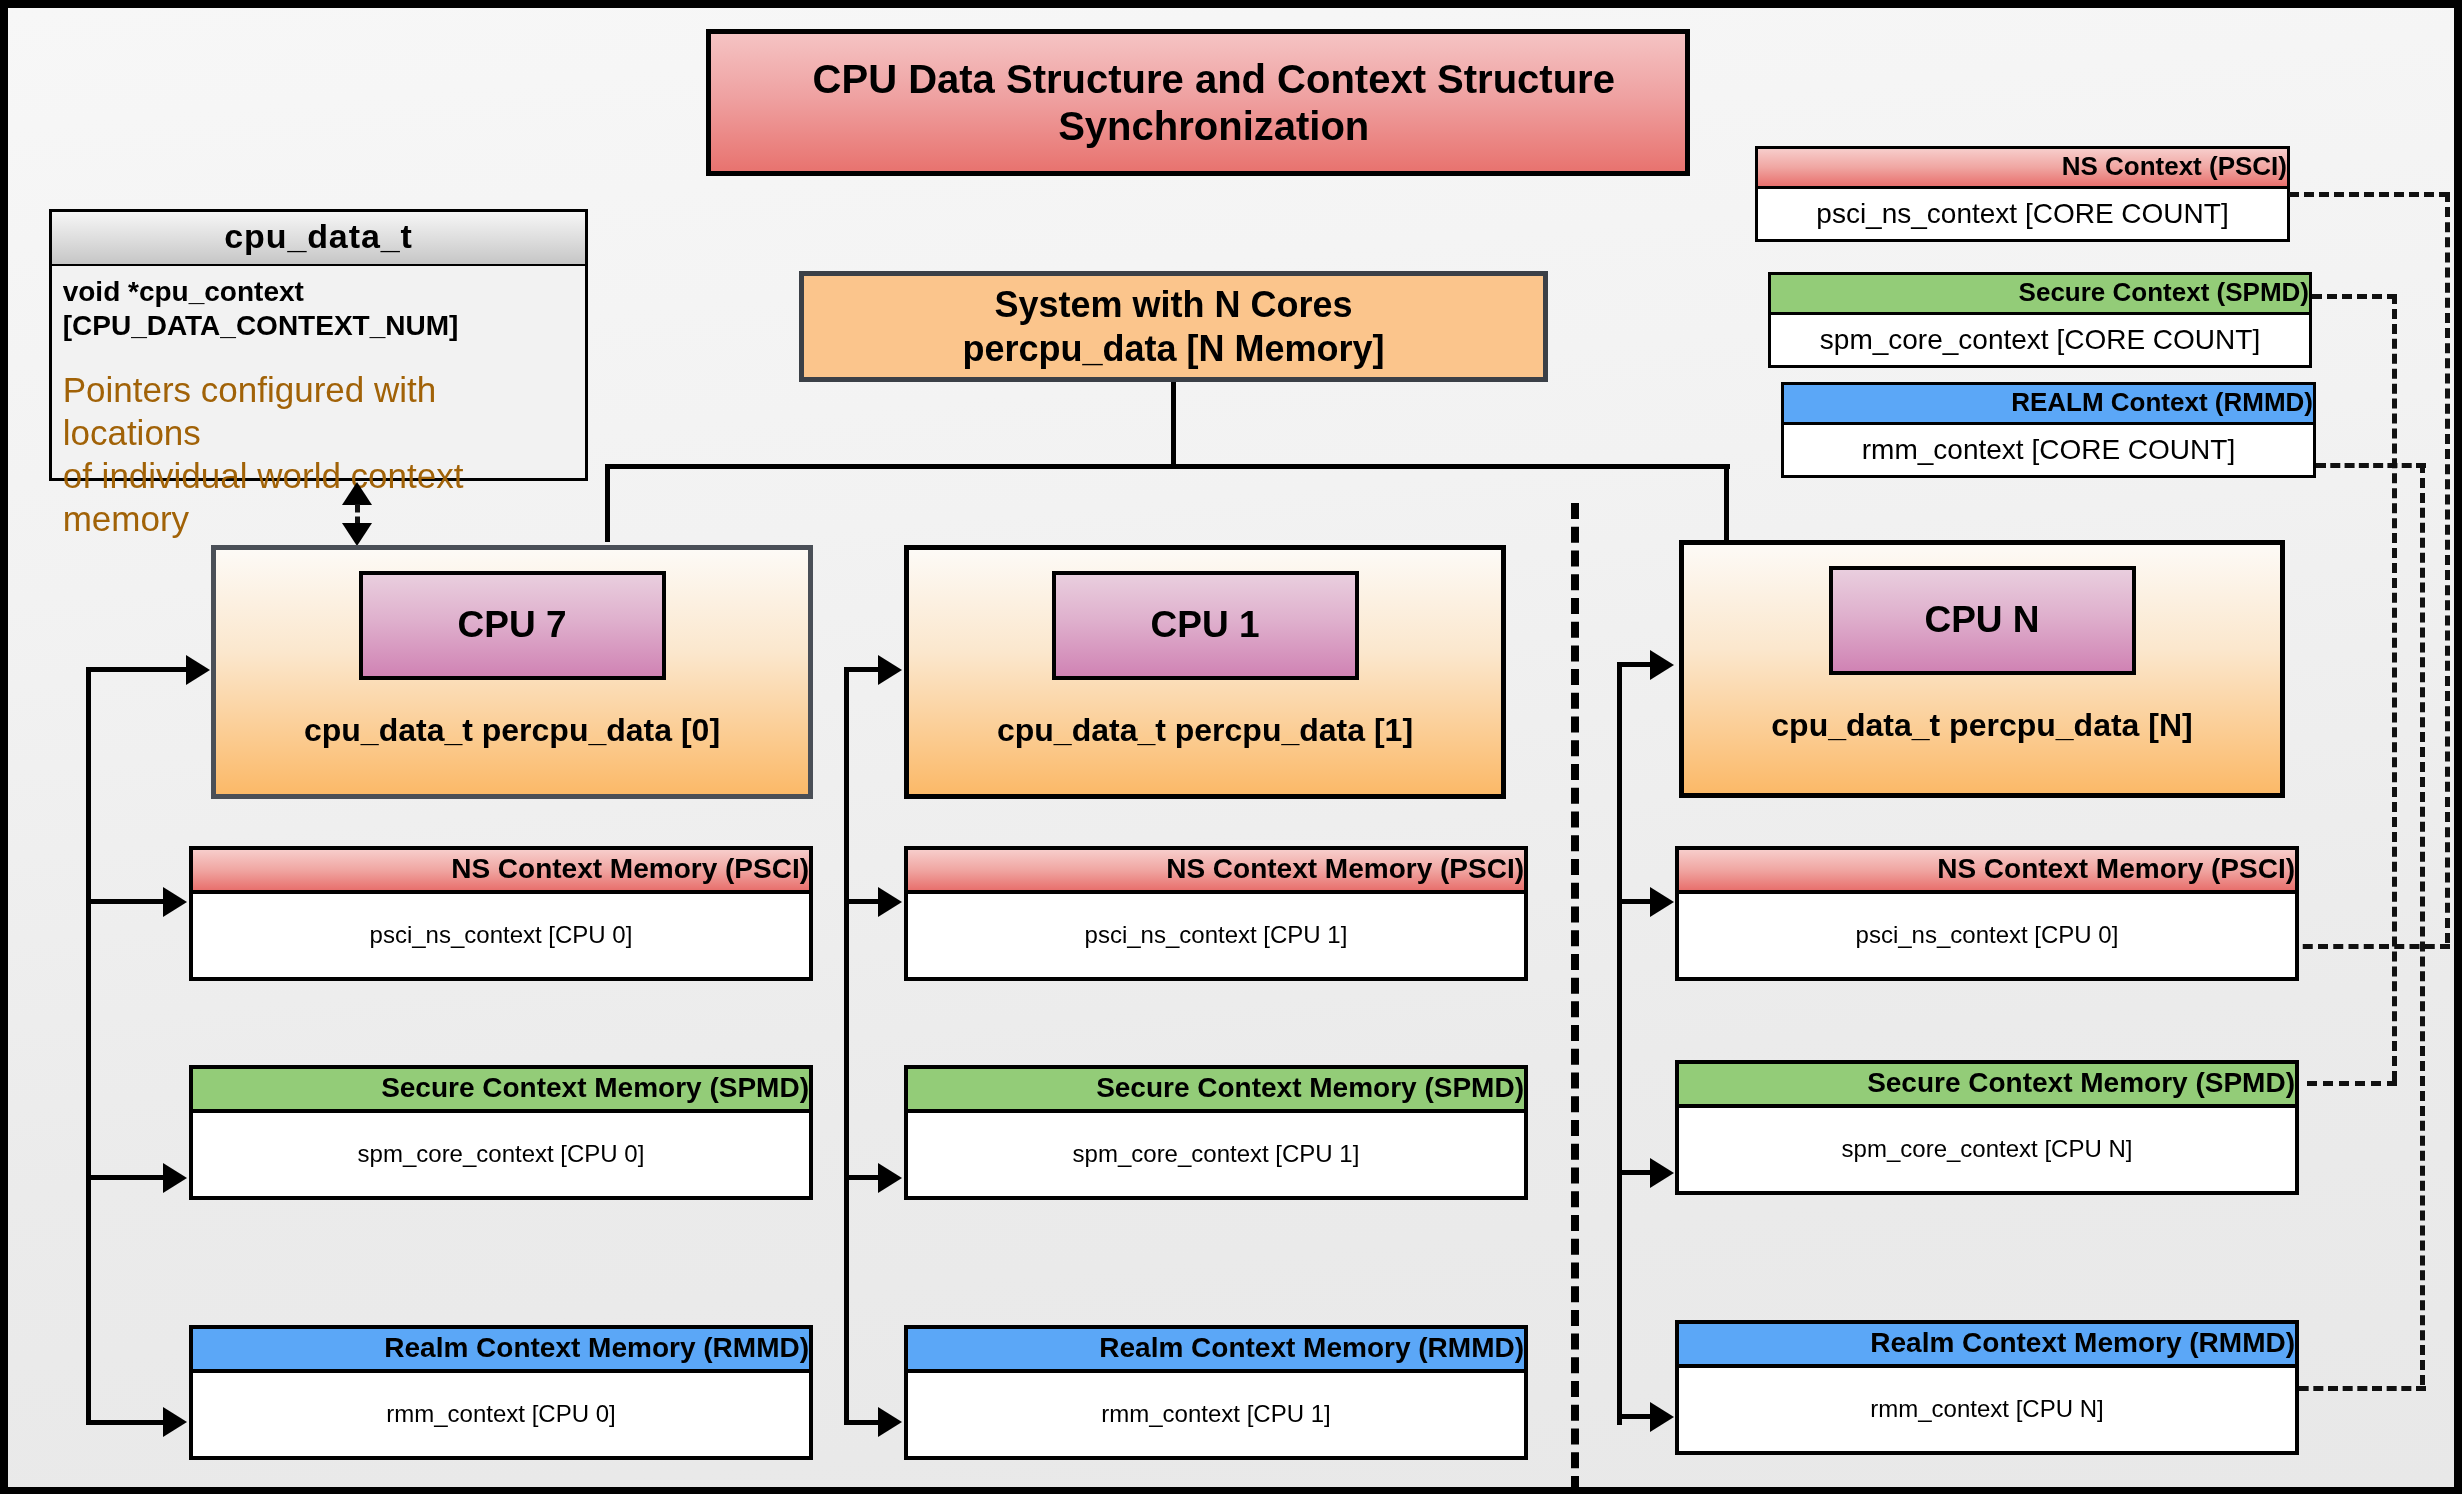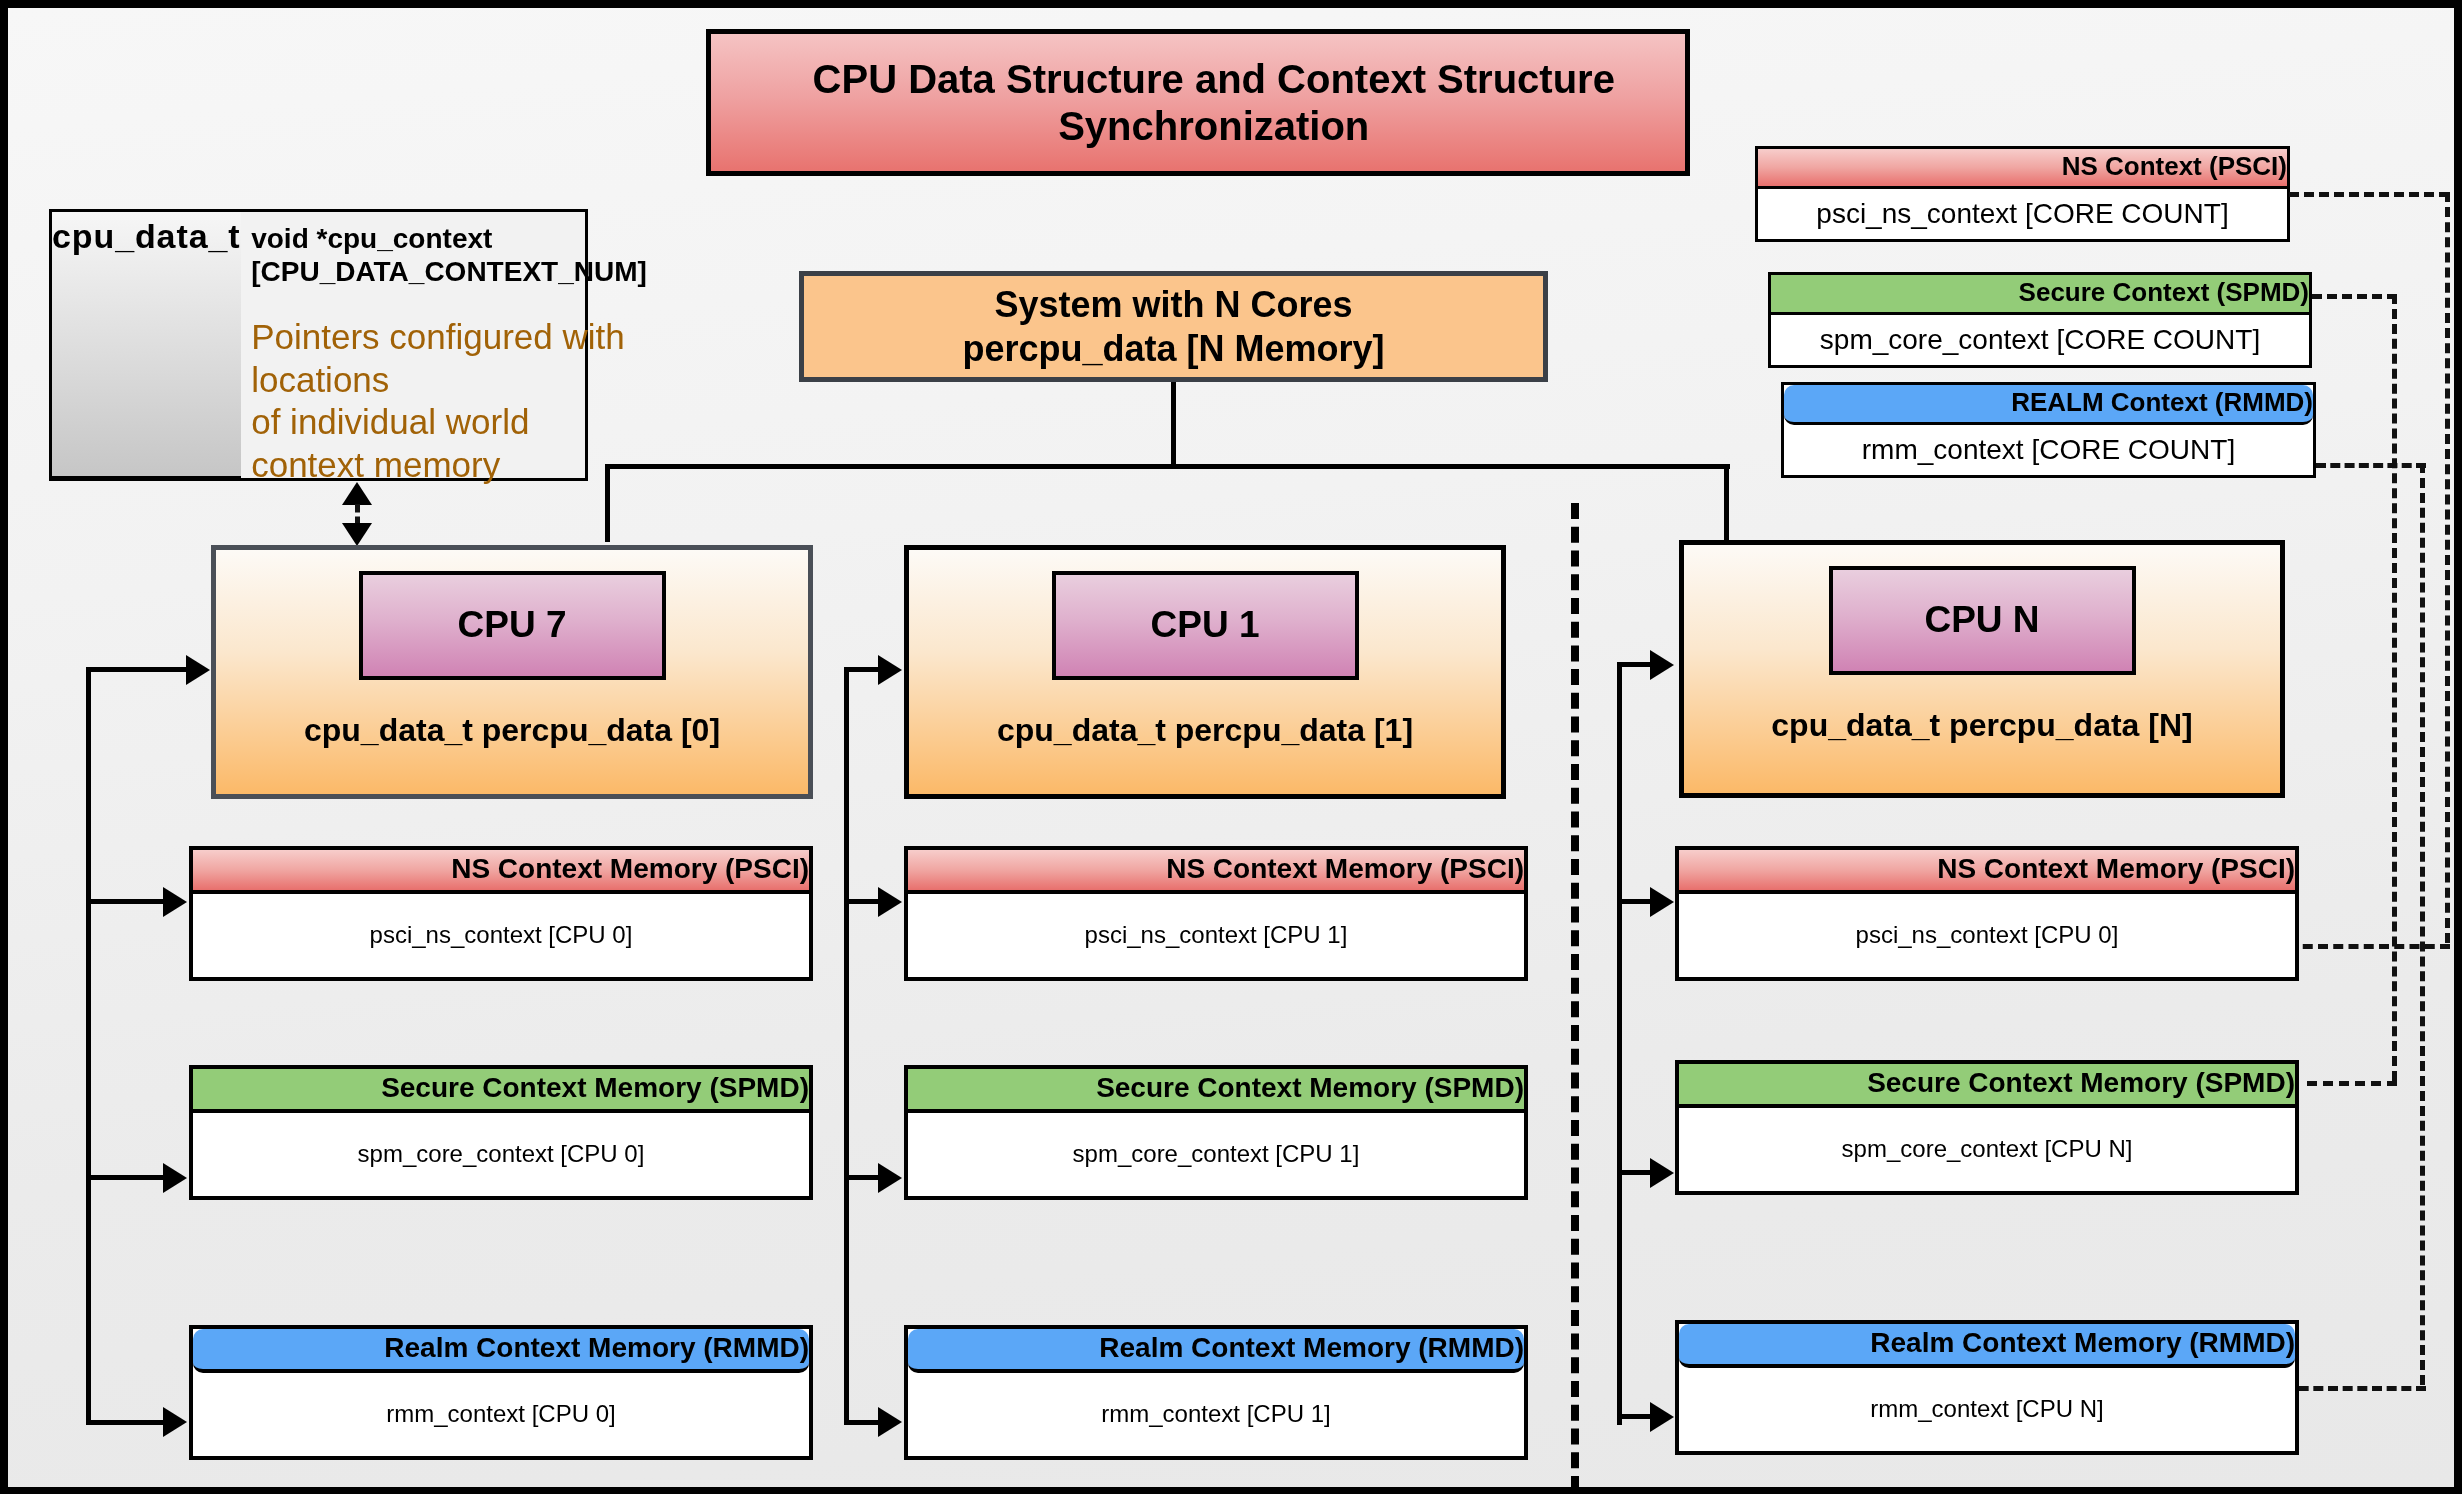--- a/index.html
+++ b/index.html
@@ -41,20 +41,21 @@
     line-height: 1.18;
     color: #000000;
     padding: 3.6px 12.5px;
   }
 
   
   .struct-card {
     border: 3.6px solid #000000;
     background: #f2f2f2;
     display: flex;
+    flex-direction: column;
   }
   .struct-card-header {
     border-bottom: 2.7px solid #000000;
     background: linear-gradient(180deg, #f6f6f6 0%, #dcdcdc 55%, #c6c6c6 100%);
     text-align: center;
     font-weight: bold;
     font-size: 34px;
     color: #000000;
     padding: 4.5px 0 8px 0;
     letter-spacing: 0.9px;
@@ -128,21 +129,21 @@
   .mem-head {
     text-align: right;
     font-weight: bold;
     color: #000000;
     border-bottom: 4.5px solid #000000;
     white-space: nowrap;
     overflow: hidden;
   }
   .mem-head.ns     { background: linear-gradient(180deg, #f7cdcb 0%, #f0a6a2 50%, #e8706d 100%); }
   .mem-head.secure { background: #93cc78; }
-  .mem-head.realm  { background: #5ba7f7; border-radius: 10px; }
+  .mem-head.realm  { background: #5ba7f7; }
 
   .mem-body {
     flex: 1;
     display: flex;
     align-items: center;
     justify-content: center;
     text-align: center;
     color: #000000;
     white-space: nowrap;
   }

